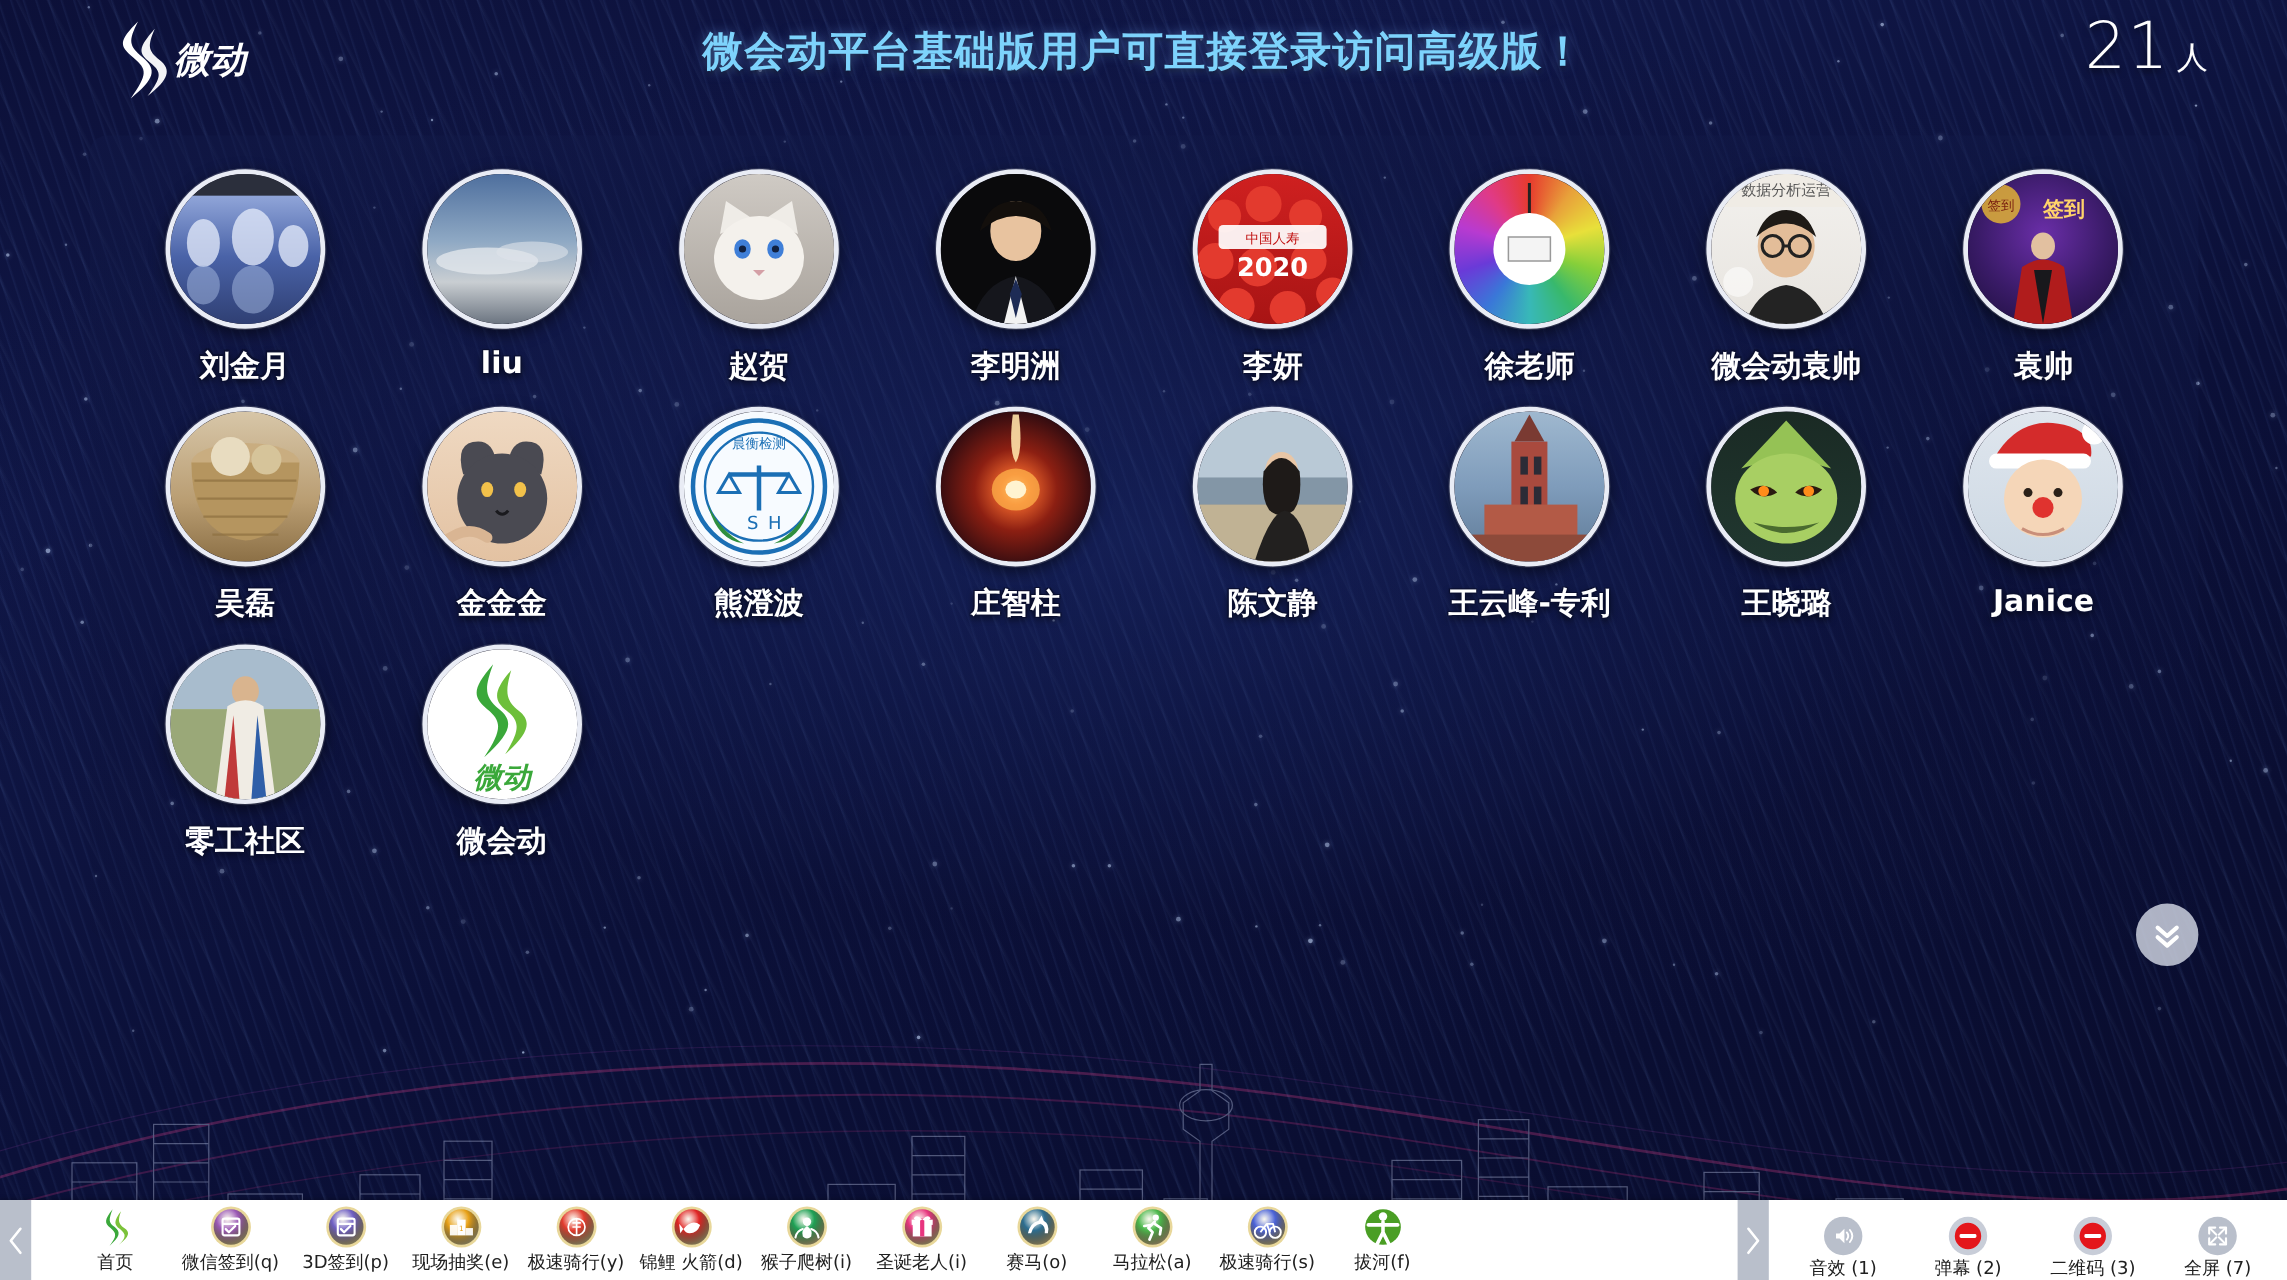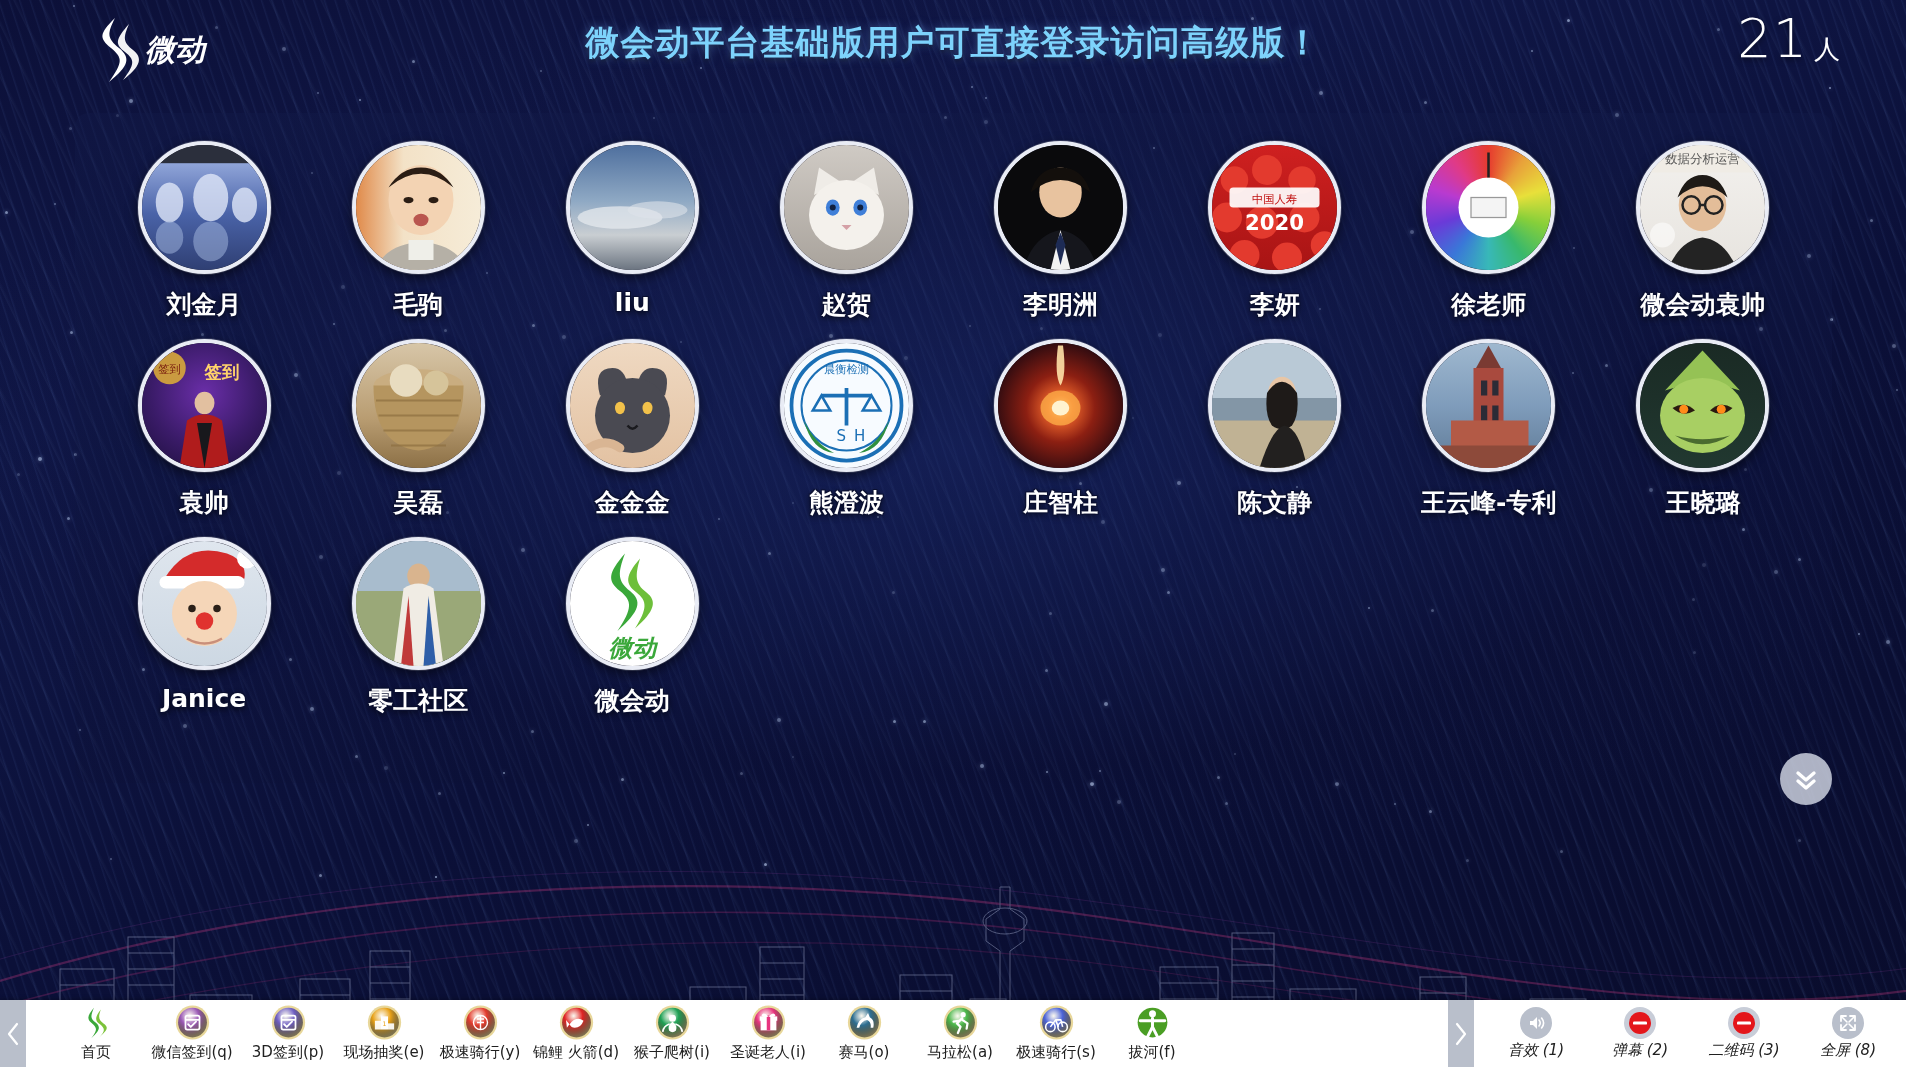--- a/index.html
+++ b/index.html
@@ -119,21 +119,21 @@
     background:#b9bfcb;
     display:flex; align-items:center; justify-content:center;
     color:#fff; font-size:26px; cursor:pointer; user-select:none;
   }
   #tools {
     flex:1 1 auto; display:flex; align-items:center; padding-left:22px; gap:0; overflow:hidden;
   }
   .tool { width:96px; flex:0 0 96px; display:flex; flex-direction:column; align-items:center; cursor:pointer; }
   .tool .ico { width:35px; height:35px; display:block; }
   .tool .lbl { margin-top:3px; font-size:15px; color:#202020; white-space:nowrap; }
-  #sysctl { flex:0 0 auto; display:flex; align-items:center; padding:0 12px 0 16px; gap:12px;font-style:italic; }
+  #sysctl { flex:0 0 auto; display:flex; align-items:flex-end; padding:0 12px 0 16px; gap:12px; }
   .sys { width:92px; display:flex; flex-direction:column; align-items:center; cursor:pointer; }
   .sys .ico { width:32px; height:32px; border-radius:50%; display:flex; align-items:center; justify-content:center; }
   .sys .ico.grey { background:#b9bfcb; }
   .sys .lbl { margin-top:2px; font-size:15px; color:#202020; white-space:nowrap; }
 </style>
 </head>
 <body>
 
 <div id="stage">
   <div id="streaks"></div>
@@ -389,35 +389,20 @@
             <g fill="#9fb2da" opacity=".55">
               <ellipse cx="22" cy="74" rx="11" ry="13"></ellipse>
               <ellipse cx="55" cy="77" rx="14" ry="16"></ellipse>
             </g>
           </svg>
         </div>
         <div class="uname">刘金月</div>
       </div>
       <div class="cell">
         <div class="avatar">
-          <div class="art" style="background:linear-gradient(90deg,#e08a4a 0%,#f3e2c7 38%,#f6ecd8 100%)"></div>
-          <svg class="art" viewBox="0 0 100 100">
-            <ellipse cx="52" cy="44" rx="26" ry="28" fill="#f3d3b3"></ellipse>
-            <path d="M26 34 q26 -22 52 0 q-10 -16 -26 -16 q-16 0 -26 16Z" fill="#2b1d14"></path>
-            <ellipse cx="42" cy="44" rx="4" ry="2.5" fill="#2b1d14"></ellipse>
-            <ellipse cx="62" cy="44" rx="4" ry="2.5" fill="#2b1d14"></ellipse>
-            <ellipse cx="52" cy="60" rx="6" ry="5" fill="#b9564f"></ellipse>
-            <path d="M14 100 q12 -22 38 -22 q26 0 38 22Z" fill="#b5b0a6"></path>
-            <rect x="42" y="76" width="20" height="16" fill="#efefe9"></rect>
-          </svg>
-        </div>
-        <div class="uname">毛驹</div>
-      </div>
-      <div class="cell">
-        <div class="avatar">
           <div class="art" style="background:linear-gradient(180deg,#4e6f9e 0%,#8fa9c4 45%,#c9ced2 72%,#6b7480 100%)"></div>
           <svg class="art" viewBox="0 0 100 100">
             <ellipse cx="40" cy="58" rx="34" ry="9" fill="#e6eaee" opacity=".75"></ellipse>
             <ellipse cx="70" cy="52" rx="24" ry="7" fill="#dde3e9" opacity=".6"></ellipse>
           </svg>
         </div>
         <div class="uname">liu</div>
       </div>
       <div class="cell">
         <div class="avatar">
@@ -928,16 +913,16 @@
         </span>
         <span class="lbl">二维码 (3)</span>
       </div>
       <div class="sys">
         <span class="ico grey">
           <svg width="20" height="20" viewBox="0 0 20 20">
             <path d="M3 8 V3 h5 M17 8 V3 h-5 M3 12 v5 h5 M17 12 v5 h-5" stroke="#fff" stroke-width="1.8" fill="none" stroke-linecap="round" stroke-linejoin="round"></path>
             <path d="M4 4 l5 5 M16 4 l-5 5 M4 16 l5 -5 M16 16 l-5 -5" stroke="#fff" stroke-width="1.6" stroke-linecap="round"></path>
           </svg>
         </span>
-        <span class="lbl">全屏 (8)</span>
+        <span class="lbl">全屏 (7)</span>
       </div>
     </div>
 </div>
 
 </body></html>

